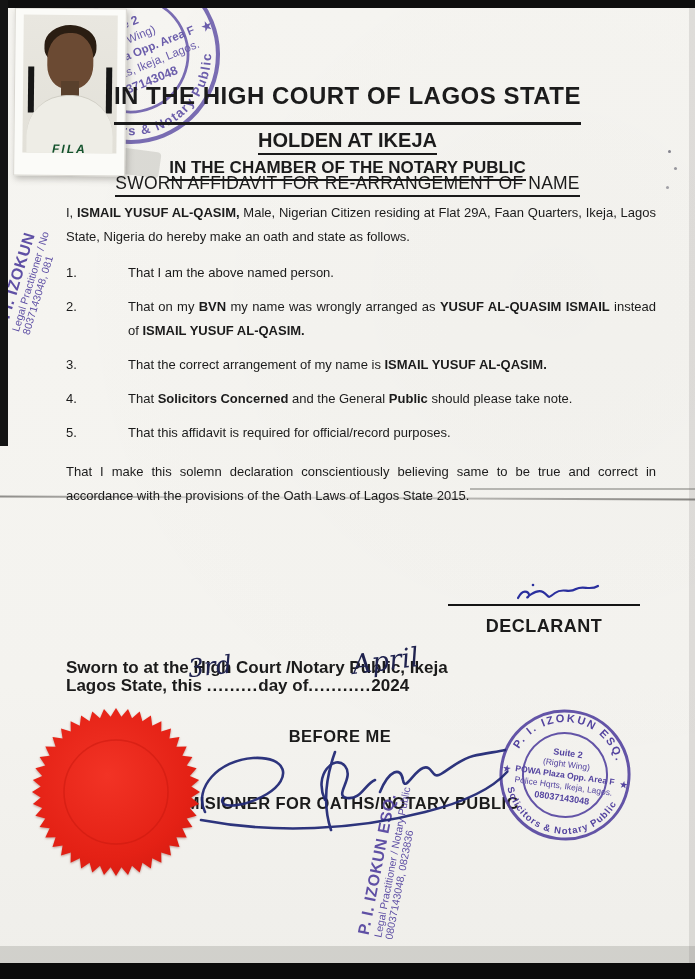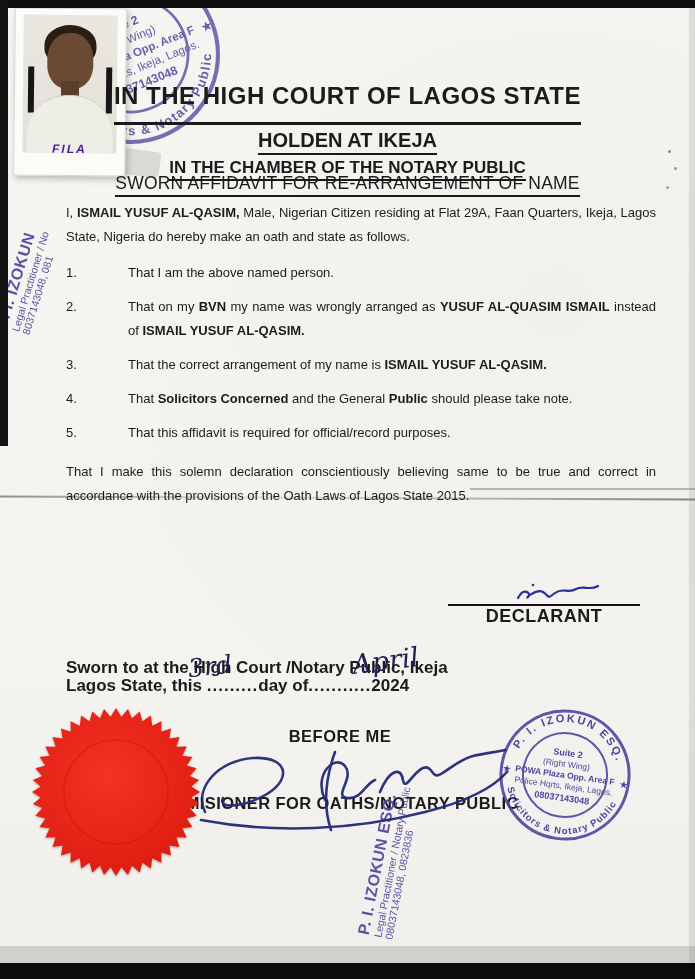--- a/index.html
+++ b/index.html
@@ -27,21 +27,21 @@
     box-shadow:2px 3px 6px rgba(80,78,72,.35);transform:rotate(.6deg);z-index:3;}
   .photo-inner{position:absolute;left:8px;top:6px;width:94px;height:138px;
     background:linear-gradient(180deg,#e9e7e0 0%,#e2e0d8 100%);overflow:hidden;}
   .bar{position:absolute;width:6px;height:46px;background:#161616;top:52px;}
   .bar.l{left:5px;} .bar.r{right:5px;}
   .hair{position:absolute;left:21px;top:10px;width:52px;height:40px;border-radius:50% 50% 40% 40%;background:#2a1d12;}
   .face{position:absolute;left:24px;top:18px;width:46px;height:56px;border-radius:46% 46% 42% 42%;background:#6b4a33;}
   .neck{position:absolute;left:38px;top:66px;width:18px;height:18px;background:#59402c;}
   .shirt{position:absolute;left:4px;top:80px;width:86px;height:60px;border-radius:40px 40px 0 0;background:#eeede6;border-top:1px solid #cfcdc4;}
   .brand{position:absolute;left:0;top:46px;width:86px;text-align:center;font-weight:bold;font-style:italic;
-    font-size:12px;letter-spacing:2px;color:#4c1d95;}
+    font-size:12px;letter-spacing:2px;color:#14532d;}
   
   .hdr{left:0;top:82px;width:695px;text-align:center;z-index:4;}
   .hdr .l1{font-size:24px;font-weight:bold;letter-spacing:.5px;display:inline-block;border-bottom:3px solid #1a1a1a;padding-bottom:12px;}
   .hdr .l2{font-size:17px;font-weight:bold;display:inline-block;border-bottom:2px solid #1a1a1a;margin-top:3px;padding-bottom:1px;}
   .hdr .l3{font-size:20px;font-weight:bold;display:inline-block;border-bottom:2.5px solid #1a1a1a;margin-top:4px;padding-bottom:1px;}
   .subtitle{left:0;top:173px;width:695px;text-align:center;z-index:4;}
   .subtitle span{font-size:17.5px;font-weight:normal;display:inline-block;border-bottom:2px solid #1a1a1a;padding-bottom:1px;letter-spacing:.2px;}
   
   .content{left:66px;top:201px;width:590px;font-size:13px;line-height:24px;z-index:4;}
   .para{text-align:justify;}
@@ -49,21 +49,21 @@
   .row{display:flex;margin-bottom:10px;}
   .row .num{width:62px;flex:0 0 62px;}
   .row .txt{flex:1;text-align:justify;}
   .b{font-weight:bold;}
   .declaration{margin-top:15px;text-align:justify;}
   
   .declarant{left:448px;top:576px;width:192px;z-index:4;text-align:center;}
   .declarant .sigbox{height:28px;position:relative;}
   .declarant svg{position:absolute;left:62px;top:2px;}
   .declarant .line{border-top:2.5px solid #141414;}
-  .declarant .lbl{font-size:18px;font-weight:bold;letter-spacing:.5px;margin-top:0;}
+  .declarant .lbl{font-size:18px;font-weight:bold;letter-spacing:.5px;margin-top:10px;}
   
   .sworn1{left:66px;top:658px;font-size:17px;font-weight:bold;z-index:4;}
   .dateline{left:66px;top:676px;font-size:17px;font-weight:bold;z-index:4;}
   .dateline .dots{font-weight:bold;letter-spacing:1px;}
   .hand{font-family:"DejaVu Serif", serif;font-style:italic;color:#20234f;z-index:5;}
   .hand-day{left:188px;top:652px;font-size:25px;transform:rotate(-6deg);}
   .hand-month{left:352px;top:645px;font-size:27px;transform:rotate(-7deg);}
   .before-me{left:0;top:727px;width:680px;text-align:center;font-size:16.5px;font-weight:bold;letter-spacing:.5px;z-index:5;}
   .commissioner{left:146px;top:794px;font-size:16.5px;font-weight:bold;letter-spacing:.4px;z-index:5;white-space:nowrap;}
   

